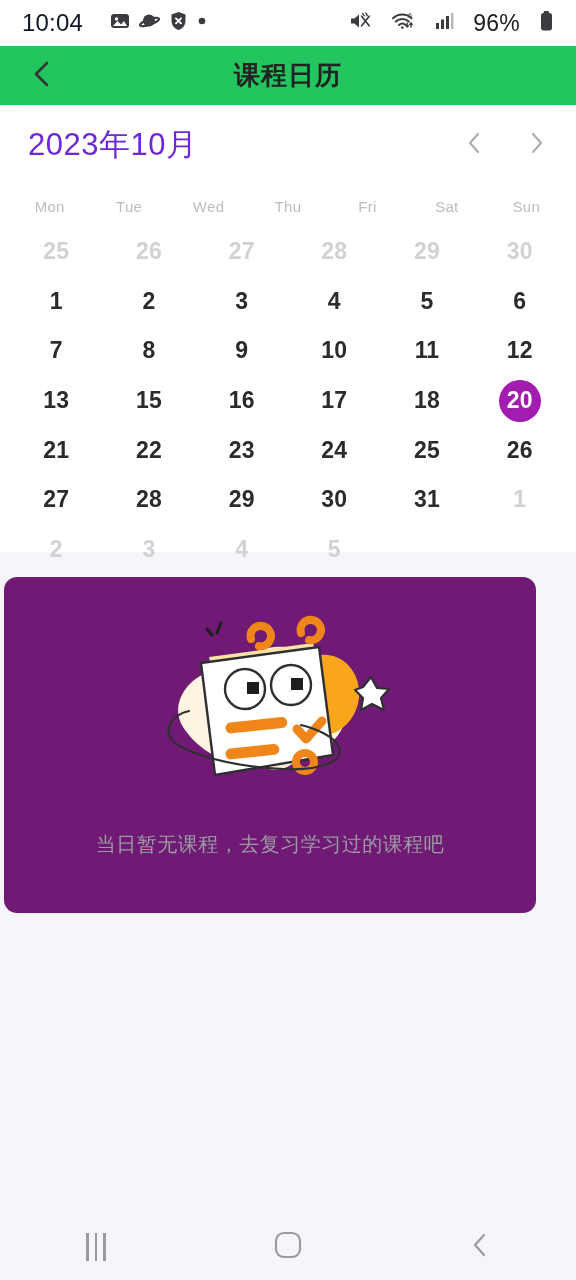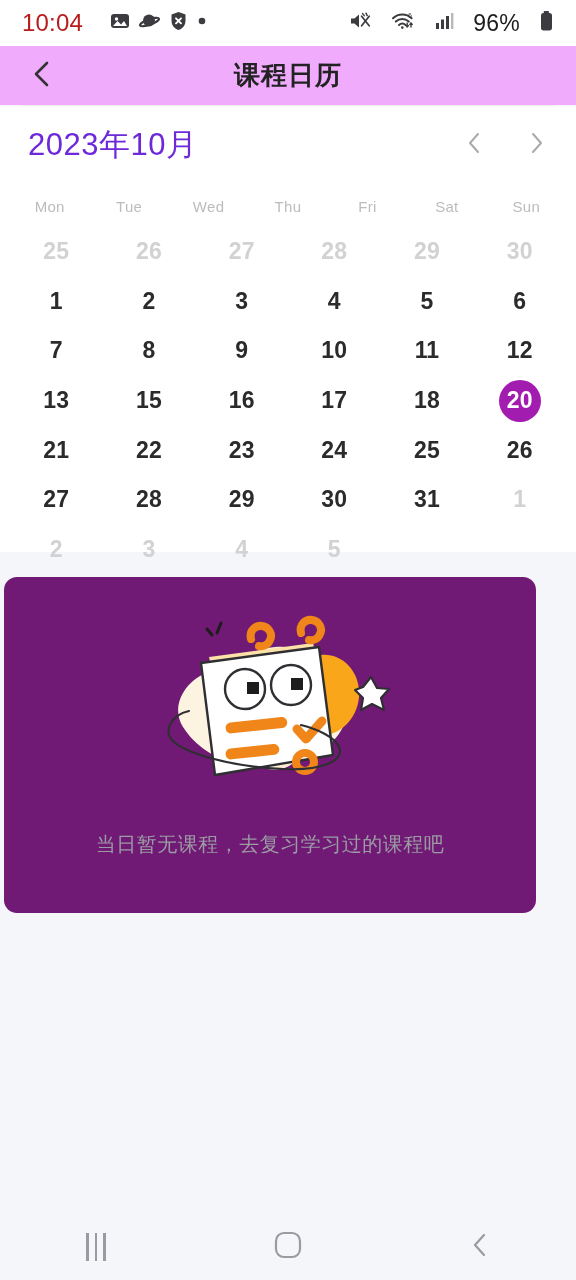--- a/index.html
+++ b/index.html
@@ -12,29 +12,29 @@
   .phone { position:relative; width:576px; height:1280px; background:#f5f6fa; }
 
   
   .statusbar {
     position:absolute; top:0; left:0; width:576px; height:46px;
     background:#ffffff;
     display:flex; align-items:center; justify-content:space-between;
     padding:0 22px;
   }
   .sb-left { display:flex; align-items:center; gap:9px; }
-  .sb-time { font-size:24px; color:#b91c1c; letter-spacing:.2px; margin-right:18px; }
+  .sb-time { font-size:24px; color:#0f172a; letter-spacing:.2px; margin-right:18px; }
   .sb-right { display:flex; align-items:center; gap:19px; }
   .sb-pct { font-size:23px; color:#1d1d1d; letter-spacing:.2px; }
   .ic { display:block; }
 
   
   .header {
     position:absolute; top:46px; left:0; width:576px; height:59px;
-    background:#f0abfc; display:flex; align-items:center; justify-content:center;
+    background:#22c55e; display:flex; align-items:center; justify-content:center;
   }
   .header-title { font-size:26px; color:#222222; font-weight:600; letter-spacing:1px; }
   .back-btn {
     position:absolute; left:18px; top:0; height:59px; width:48px;
     display:flex; align-items:center; justify-content:center; cursor:pointer;
   }
   .hdr-divider {
     position:absolute; top:105px; left:20px; width:536px; height:1px;
     background:#f0f0f2;
   }

